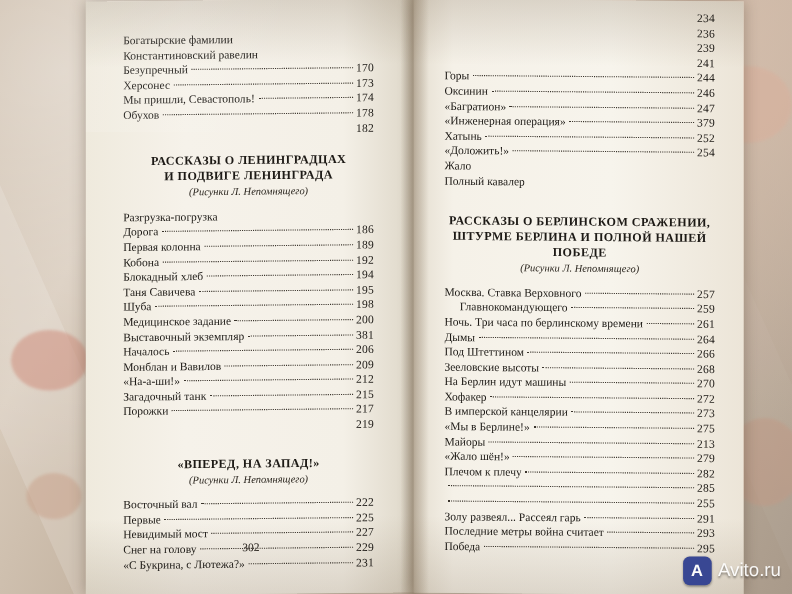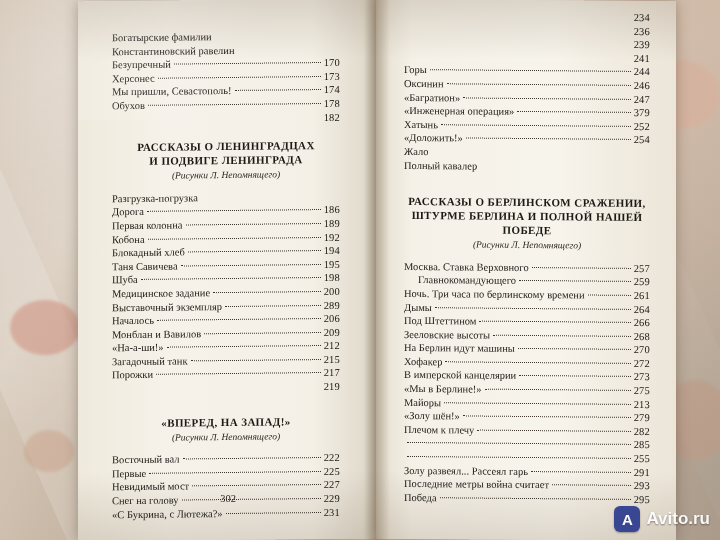--- a/index.html
+++ b/index.html
@@ -173,21 +173,21 @@
     color: #fff;
     font-size: 15px;
     font-weight: bold;
     display: flex;
     align-items: center;
     justify-content: center;
     box-shadow: 0 1px 2px rgba(0,0,0,.35);
   }
   .wm-text {
     font-size: 17px;
-    font-weight: bold;
+    font-weight: normal;
     text-shadow: 0 1px 2px rgba(0,0,0,.45);
   }
   .glare {
     position: absolute;
     pointer-events: none;
     background: linear-gradient(100deg, rgba(255,255,255,0.30), rgba(255,255,255,0) 60%);
   }
 </style>
 </head>
 <body>
@@ -288,21 +288,21 @@
             <span class="toc-page">198</span>
           </div>
           <div class="toc-line">
             <span class="toc-title">Медицинское задание</span>
             <span class="toc-dots"></span>
             <span class="toc-page">200</span>
           </div>
           <div class="toc-line">
             <span class="toc-title">Выставочный экземпляр</span>
             <span class="toc-dots"></span>
-            <span class="toc-page">289</span>
+            <span class="toc-page">381</span>
           </div>
           <div class="toc-line">
             <span class="toc-title">Началось</span>
             <span class="toc-dots"></span>
             <span class="toc-page">206</span>
           </div>
           <div class="toc-line">
             <span class="toc-title">Монблан и Вавилов</span>
             <span class="toc-dots"></span>
             <span class="toc-page">209</span>
@@ -488,21 +488,21 @@
             <span class="toc-title">«Мы в Берлине!»</span>
             <span class="toc-dots"></span>
             <span class="toc-page">275</span>
           </div>
           <div class="toc-line">
             <span class="toc-title">Майоры</span>
             <span class="toc-dots"></span>
             <span class="toc-page">213</span>
           </div>
           <div class="toc-line">
-            <span class="toc-title">«Золу шён!»</span>
+            <span class="toc-title">«Жало шён!»</span>
             <span class="toc-dots"></span>
             <span class="toc-page">279</span>
           </div>
           <div class="toc-line">
             <span class="toc-title">Плечом к плечу</span>
             <span class="toc-dots"></span>
             <span class="toc-page">282</span>
           </div>
           <div class="toc-line">
             <span class="toc-dots"></span>

